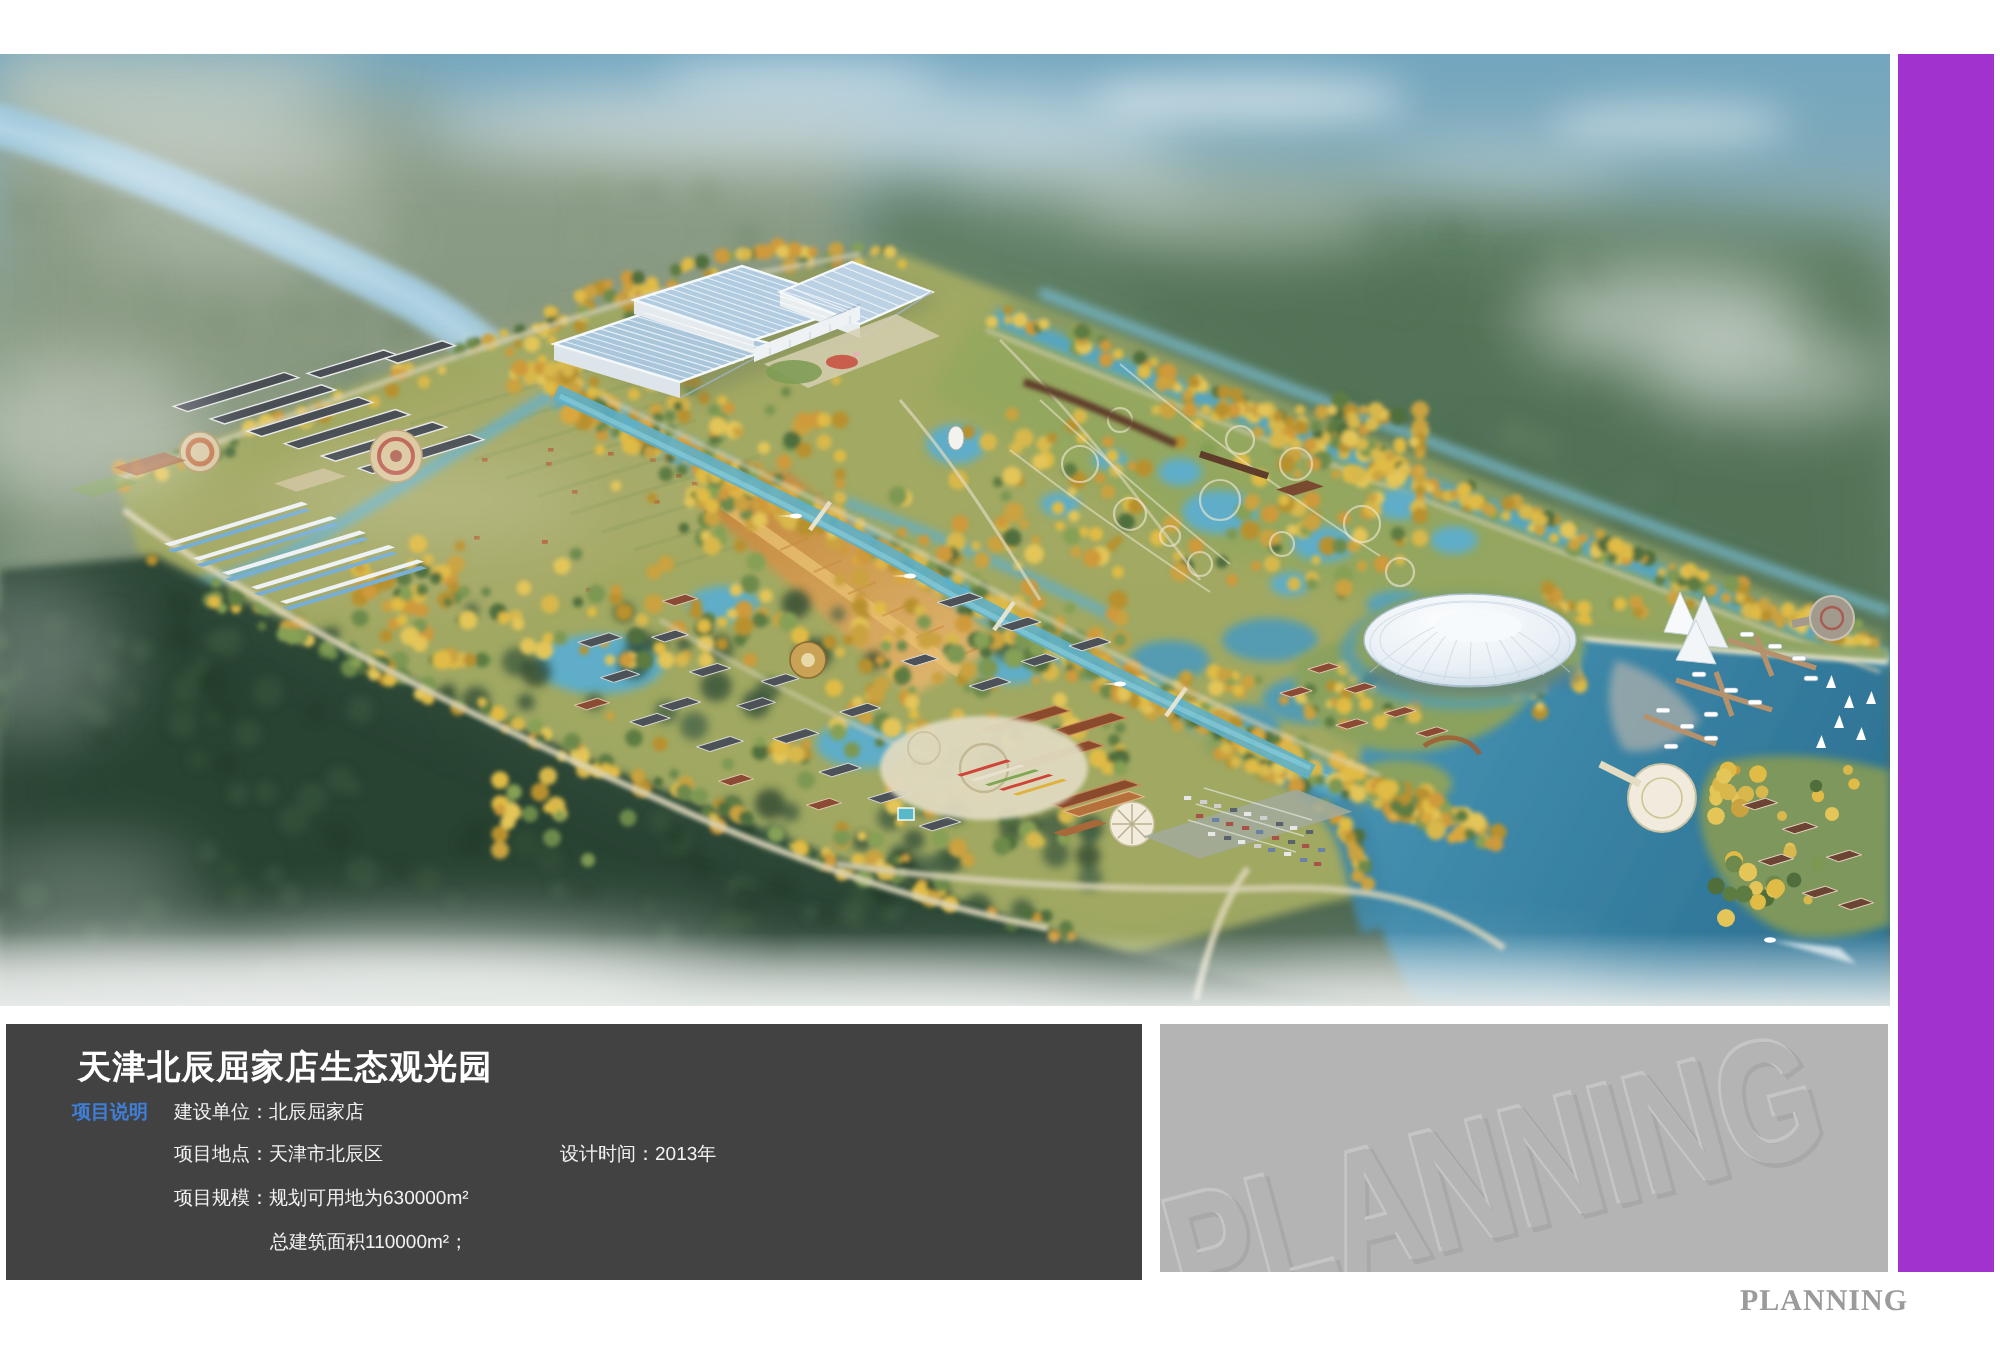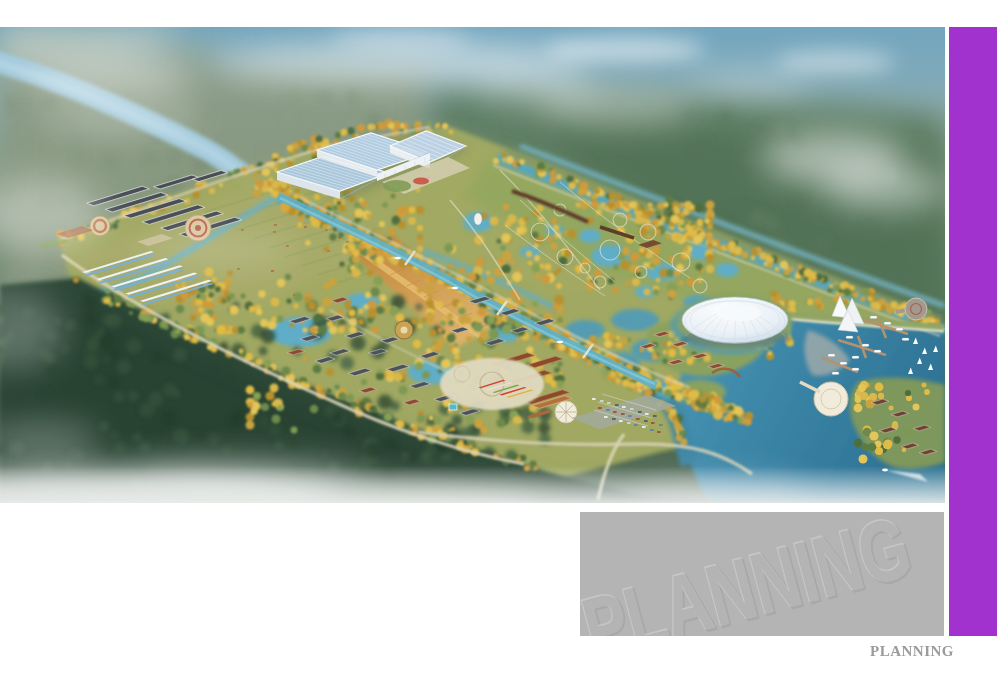--- a/index.html
+++ b/index.html
@@ -2942,20 +2942,36 @@
 <ellipse cx="360" cy="502" rx="190" ry="18" opacity="0.75"></ellipse>
 <ellipse cx="580" cy="509" rx="150" ry="14" opacity="0.4"></ellipse>
 <ellipse cx="40" cy="440" rx="60" ry="18" opacity="0.3"></ellipse>
 <ellipse cx="15" cy="330" rx="50" ry="40" opacity="0.28"></ellipse>
 <ellipse cx="850" cy="512" rx="110" ry="12" opacity="0.3"></ellipse>
 <ellipse cx="250" cy="472" rx="120" ry="14" opacity="0.35"></ellipse>
 <ellipse cx="720" cy="496" rx="90" ry="16" opacity="0.4"></ellipse>
 </g>
 </svg></div>
 
+<div style="position:absolute;left:3px;top:512px;width:568px;height:128px;background:#424242;">
+
+  <div style="position:absolute;left:36px;top:11px;font-size:16.5px;font-weight:bold;color:#ffffff;letter-spacing:0.8px;">天津北辰屈家店生态观光园</div>
+
+  <div style="position:absolute;left:33px;top:38px;font-size:9.5px;font-weight:bold;color:#3f7fd9;">项目说明</div>
+
+  <div style="position:absolute;left:84px;top:38px;font-size:9.5px;color:#f2f2f2;">建设单位：北辰屈家店</div>
+
+  <div style="position:absolute;left:84px;top:59px;font-size:9.5px;color:#f2f2f2;">项目地点：天津市北辰区</div>
+
+  <div style="position:absolute;left:277px;top:59px;font-size:9.5px;color:#f2f2f2;">设计时间：2013年</div>
+
+  <div style="position:absolute;left:84px;top:81px;font-size:9.5px;color:#f2f2f2;">项目规模：规划可用地为630000m²</div>
+
+  <div style="position:absolute;left:132px;top:103px;font-size:9.5px;color:#f2f2f2;">总建筑面积110000m²；</div>
+</div>
 
 <div style="position:absolute;left:580px;top:512px;width:364px;height:124px;background:#b4b4b4;overflow:hidden;">
   
   <svg width="364" height="124" viewBox="0 0 364 124">
     <g transform="rotate(-15 182 62) scale(0.73,1)" font-family="Liberation Sans, sans-serif" font-weight="bold" font-size="86" letter-spacing="1">
       <text x="-2" y="103" fill="none" stroke="#a8a8a8" stroke-width="2.4">PLANNING</text>
       <text x="-5" y="100" fill="none" stroke="#c5c5c5" stroke-width="1.8">PLANNING</text>
       <text x="-3.5" y="101.5" fill="#b4b4b4">PLANNING</text>
     </g>
   </svg>

